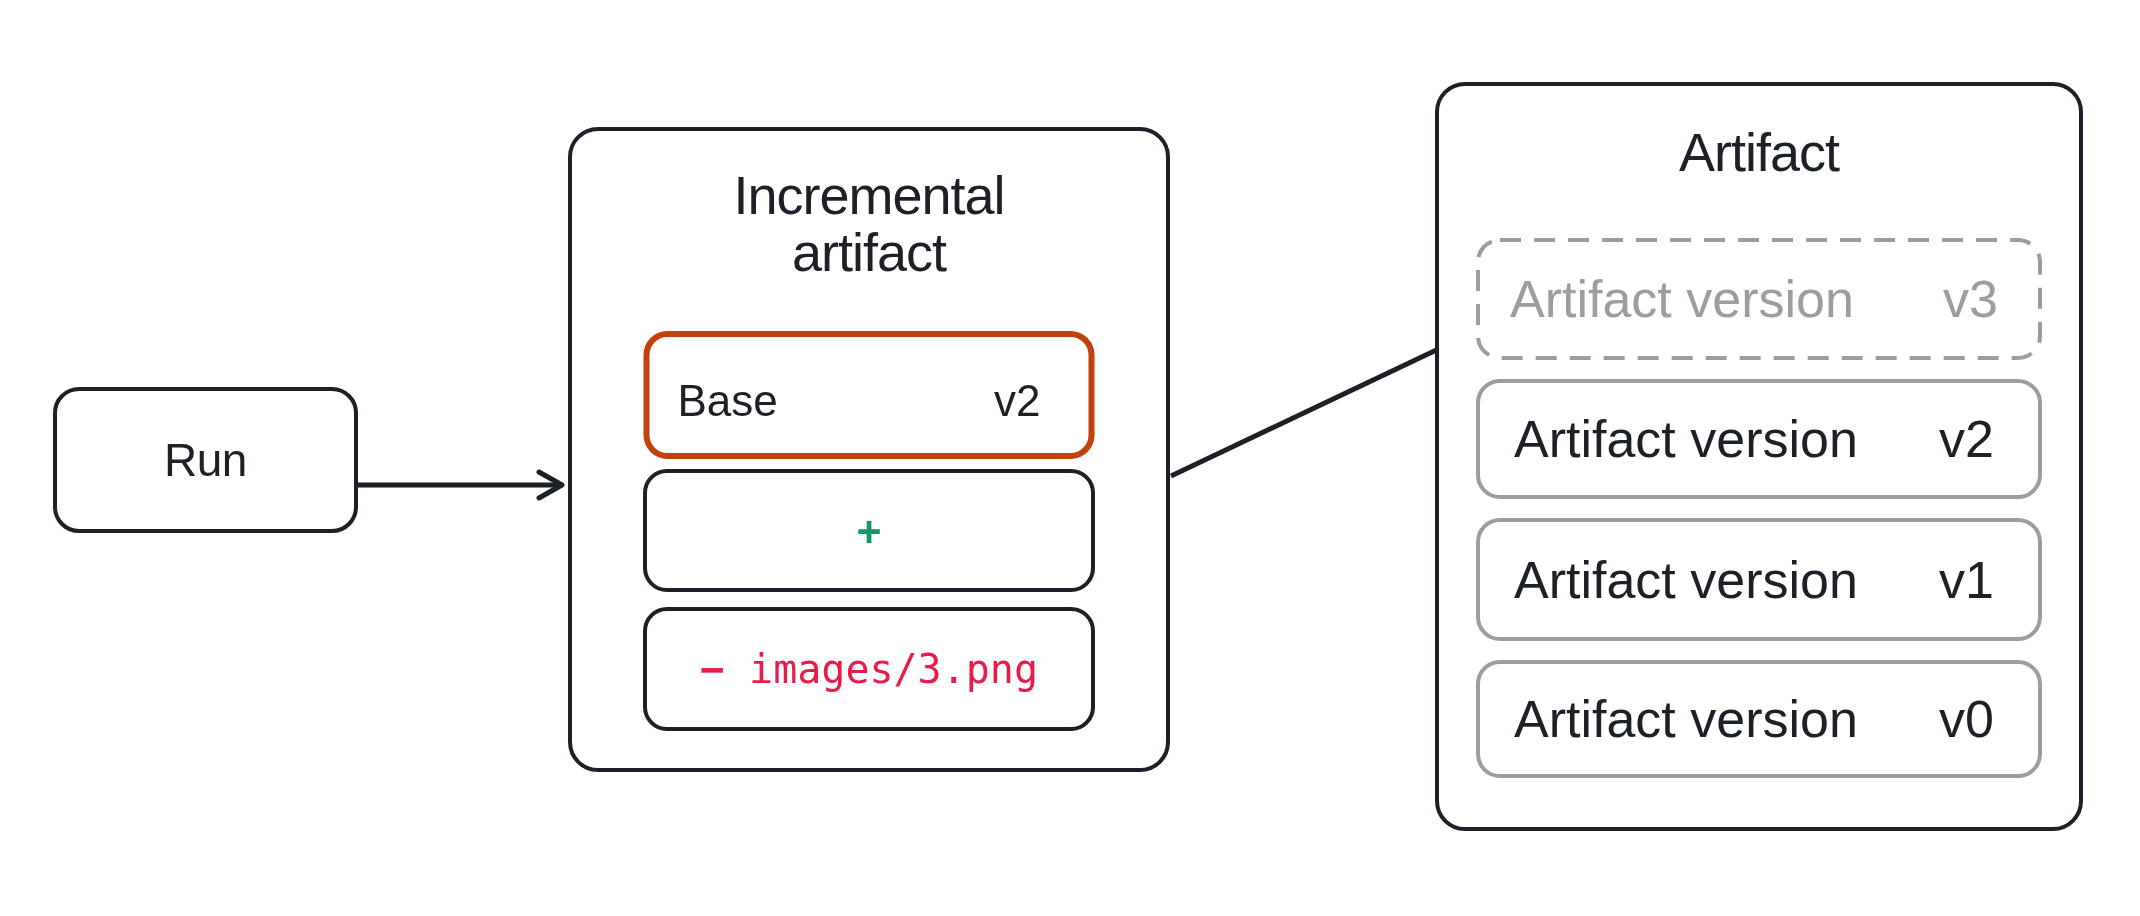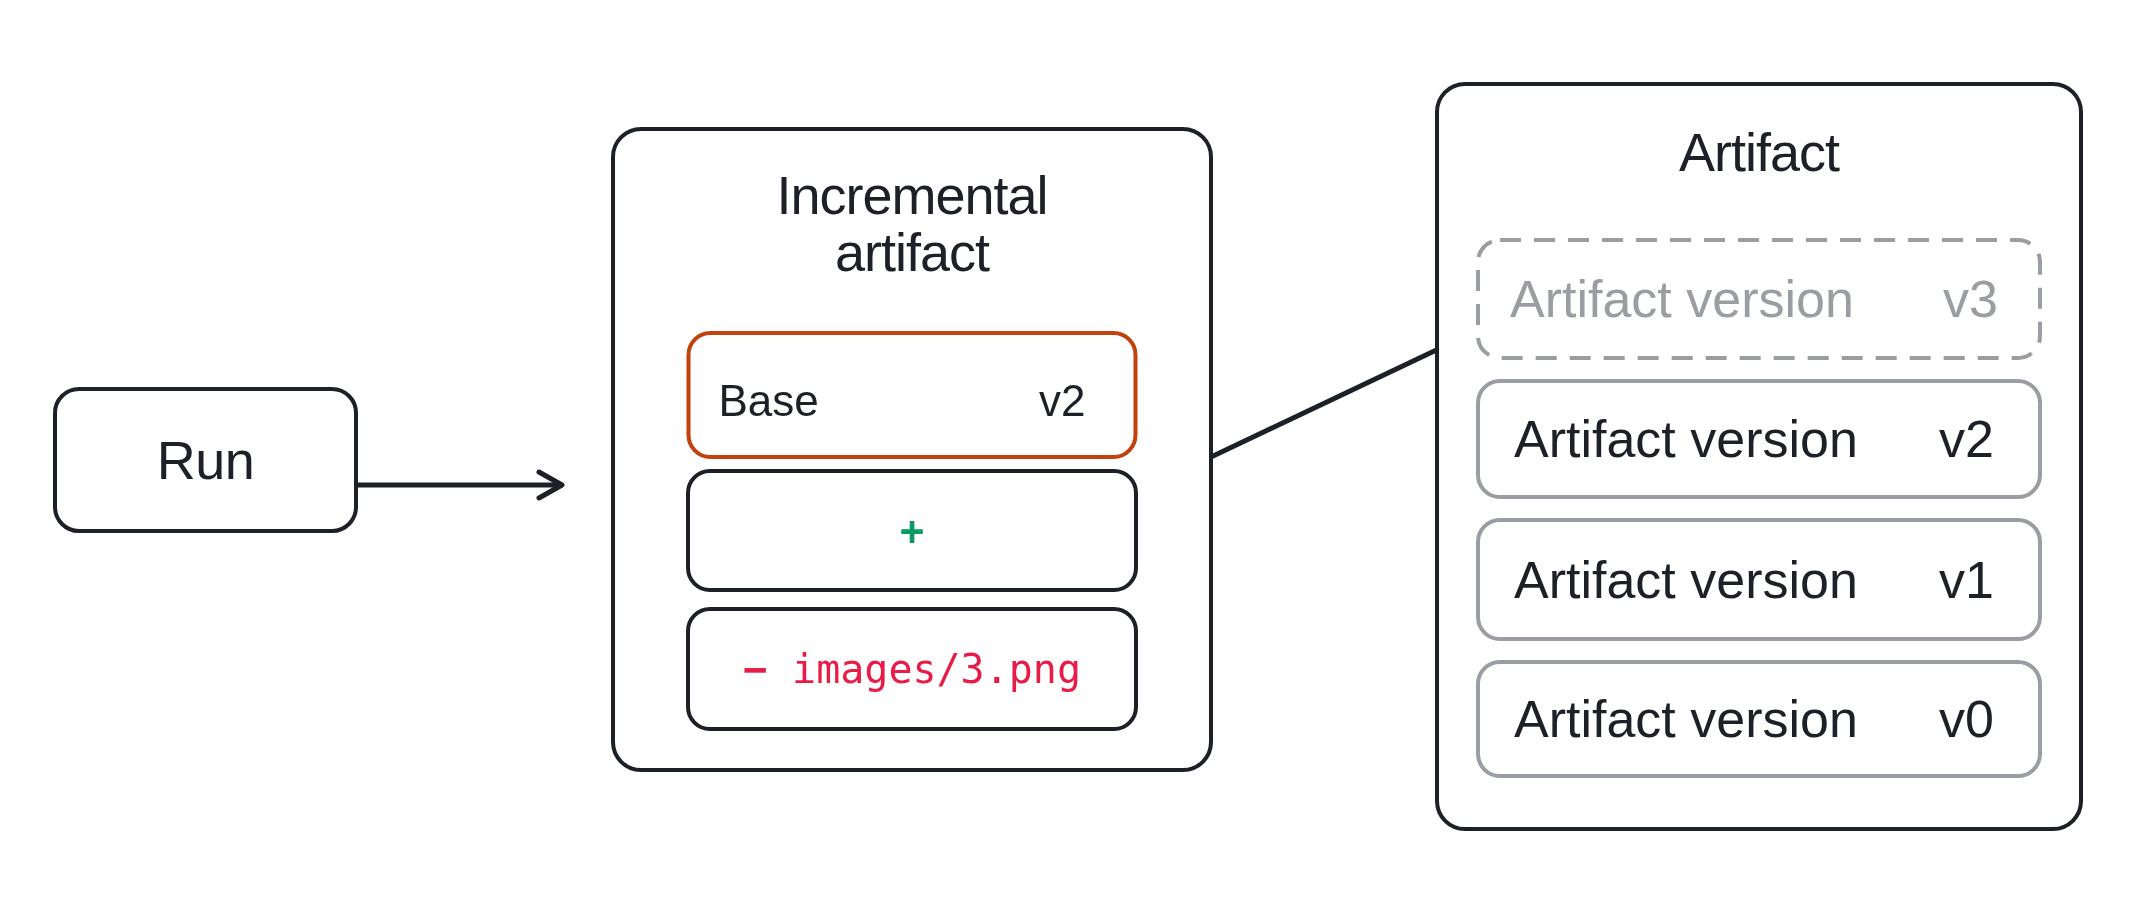--- a/index.html
+++ b/index.html
@@ -26,27 +26,26 @@
     border: 4.5px solid #1d2127;
     box-sizing: border-box;
   }
 
   .run-node {
     left: 53px; top: 387px;
     width: 305px; height: 146px;
     border-radius: 26px;
     display: flex; align-items: center; justify-content: center;
   }
-  .run-label { font-size: 54px; letter-spacing: -0.5px; }
+  .run-label { font-size: 46px; letter-spacing: -0.5px; }
 
   .incremental-node {
     left: 568px; top: 127px;
     width: 602px; height: 645px;
     border-radius: 30px;
-    margin-left: 43px;
   }
   .artifact-node {
     left: 1435px; top: 82px;
     width: 648px; height: 749px;
     border-radius: 30px;
   }
 
   .node-title {
     position: absolute;
     left: 0; width: 100%;
@@ -66,21 +65,21 @@
     transform: translateX(-50%);
     background: #ffffff;
     box-sizing: border-box;
     display: flex;
     align-items: center;
   }
 
   
   .base-entry {
     top: 200px; width: 451px; height: 128px;
-    border: 4px solid #c2410c; border-radius: 24px;
+    border: 6px solid #c2410c; border-radius: 24px;
     justify-content: space-between;
     padding: 12px 48px 0 28px;
     font-size: 44px;
   }
   .change-entry {
     width: 452px; height: 123px;
     border: 4px solid #1d2127; border-radius: 24px;
     justify-content: center;
     gap: 25px;
     font-family: "DejaVu Sans Mono", "Liberation Mono", monospace;

